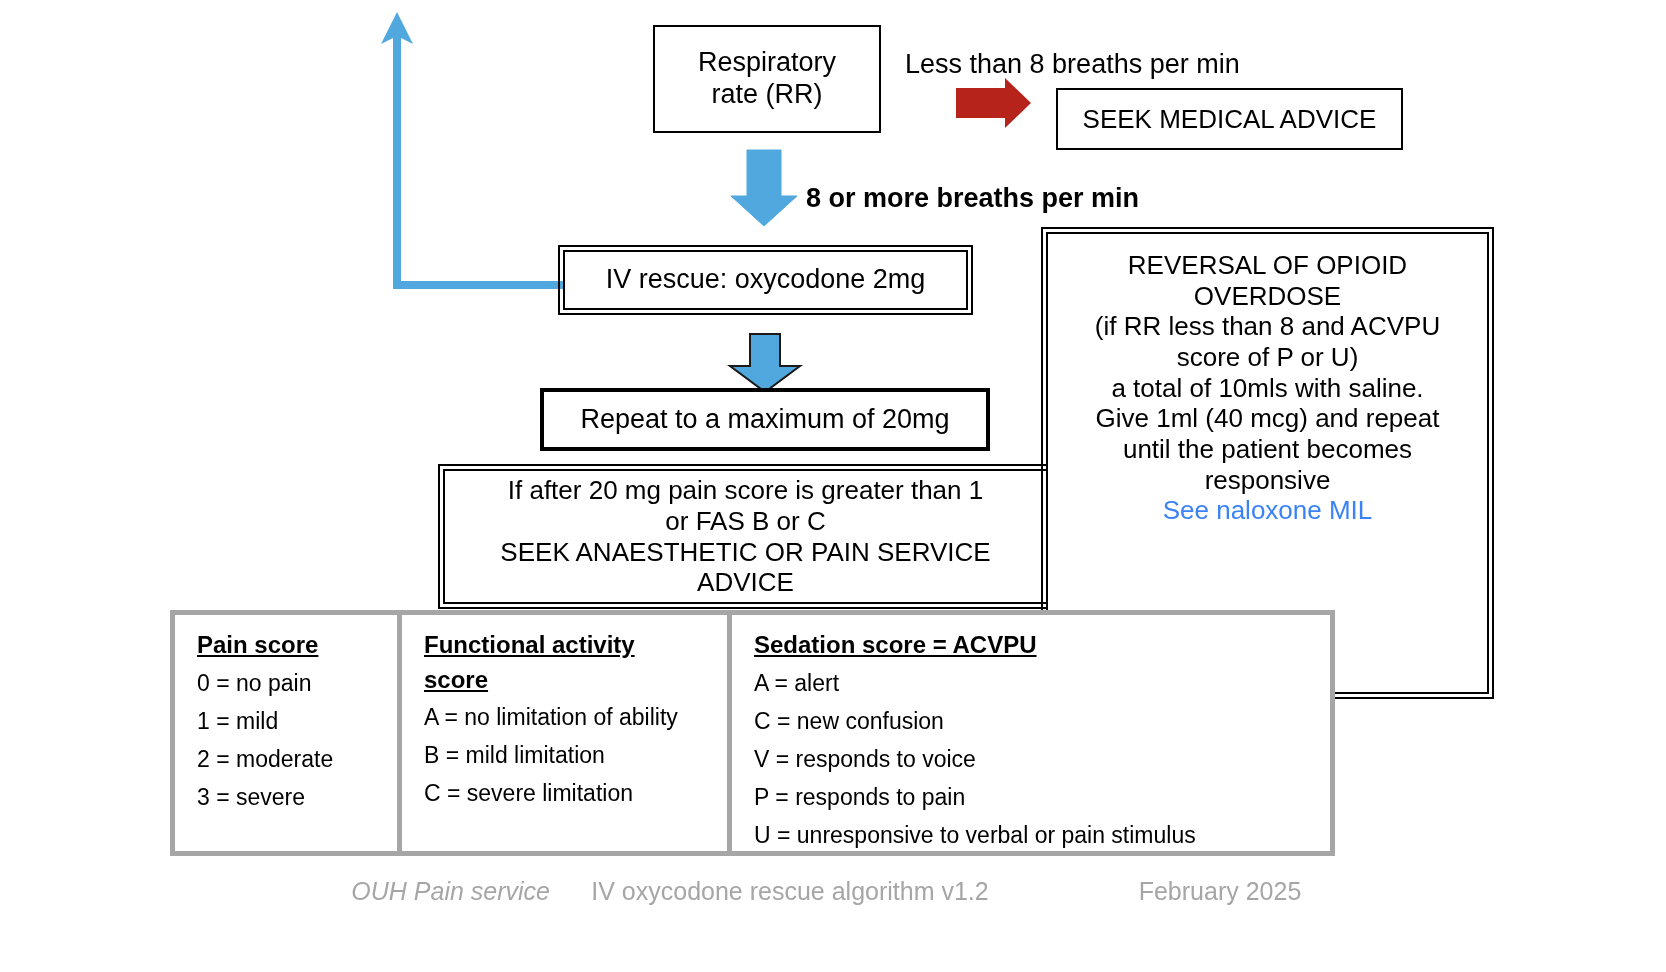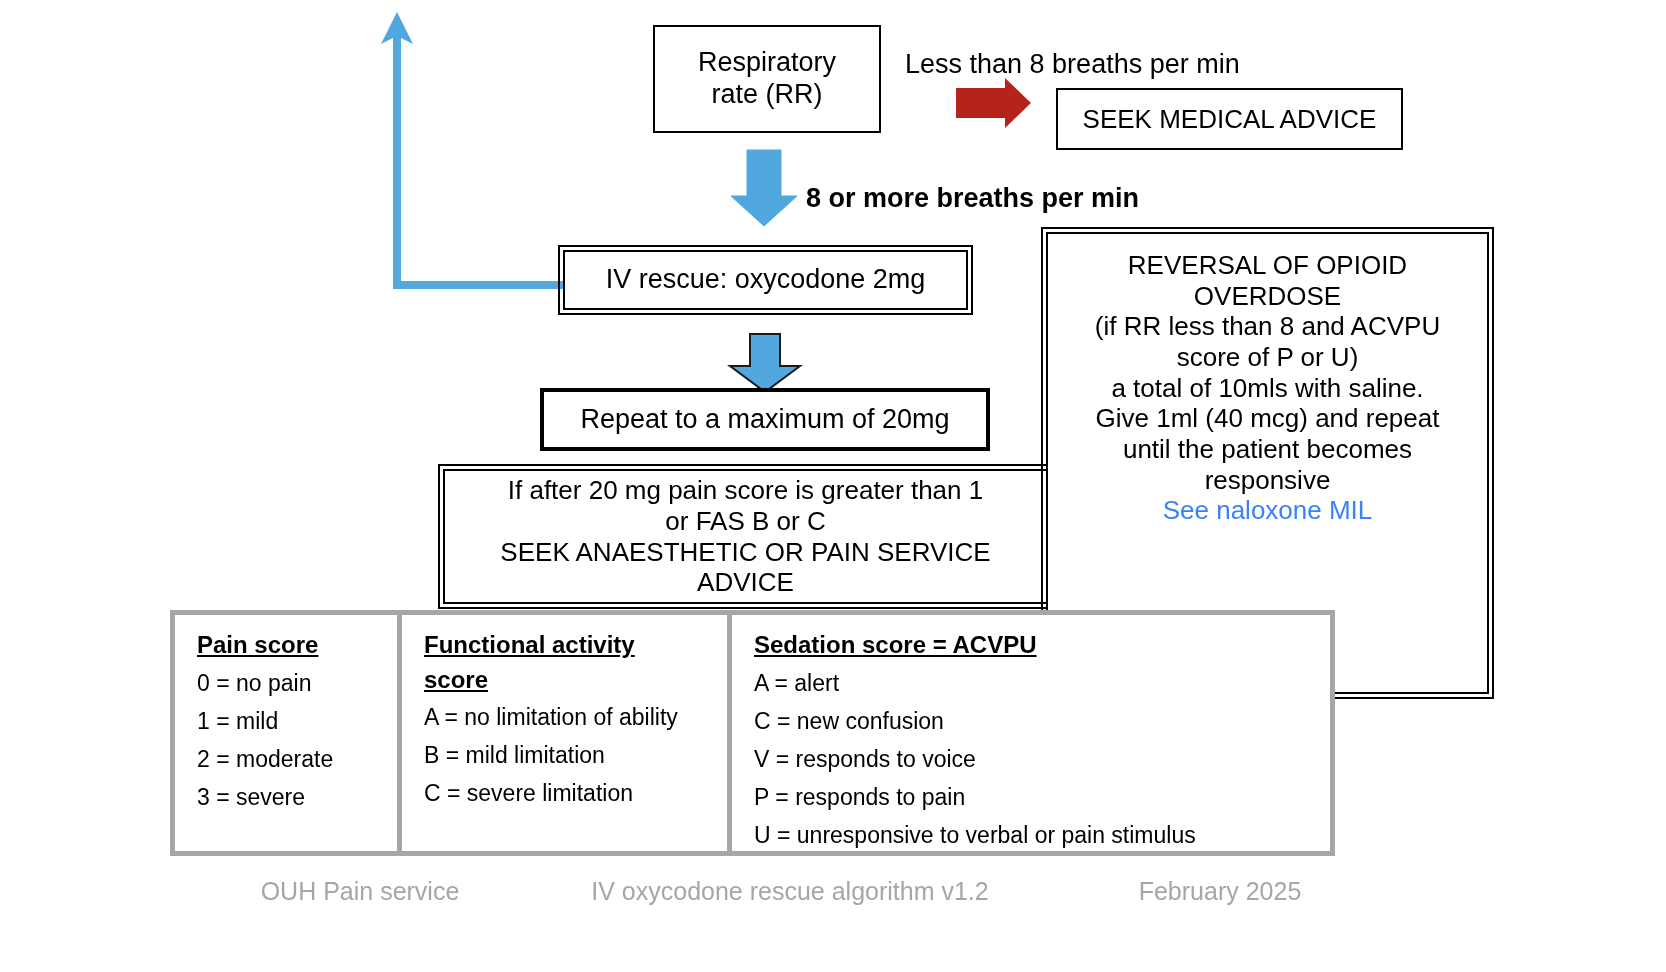--- a/index.html
+++ b/index.html
@@ -111,21 +111,21 @@
   
   #footer{
     position:absolute;
     left:170px;top:862px;
     width:1240px;height:50px;
     display:flex;
     align-items:center;
     color:#A6A6A6;
     font-size:25px;
   }
-  #footer .f-left{width:380px;text-align:center;}
+  #footer .f-left{width:380px;text-align:right;font-style:italic;}
   #footer .f-mid{flex:1;text-align:center;}
   #footer .f-right{width:380px;text-align:center;}
 </style>
 </head>
 <body>
 
 <div id="canvas">
 
   <svg id="arrows" viewBox="0 0 1666 972">
 

